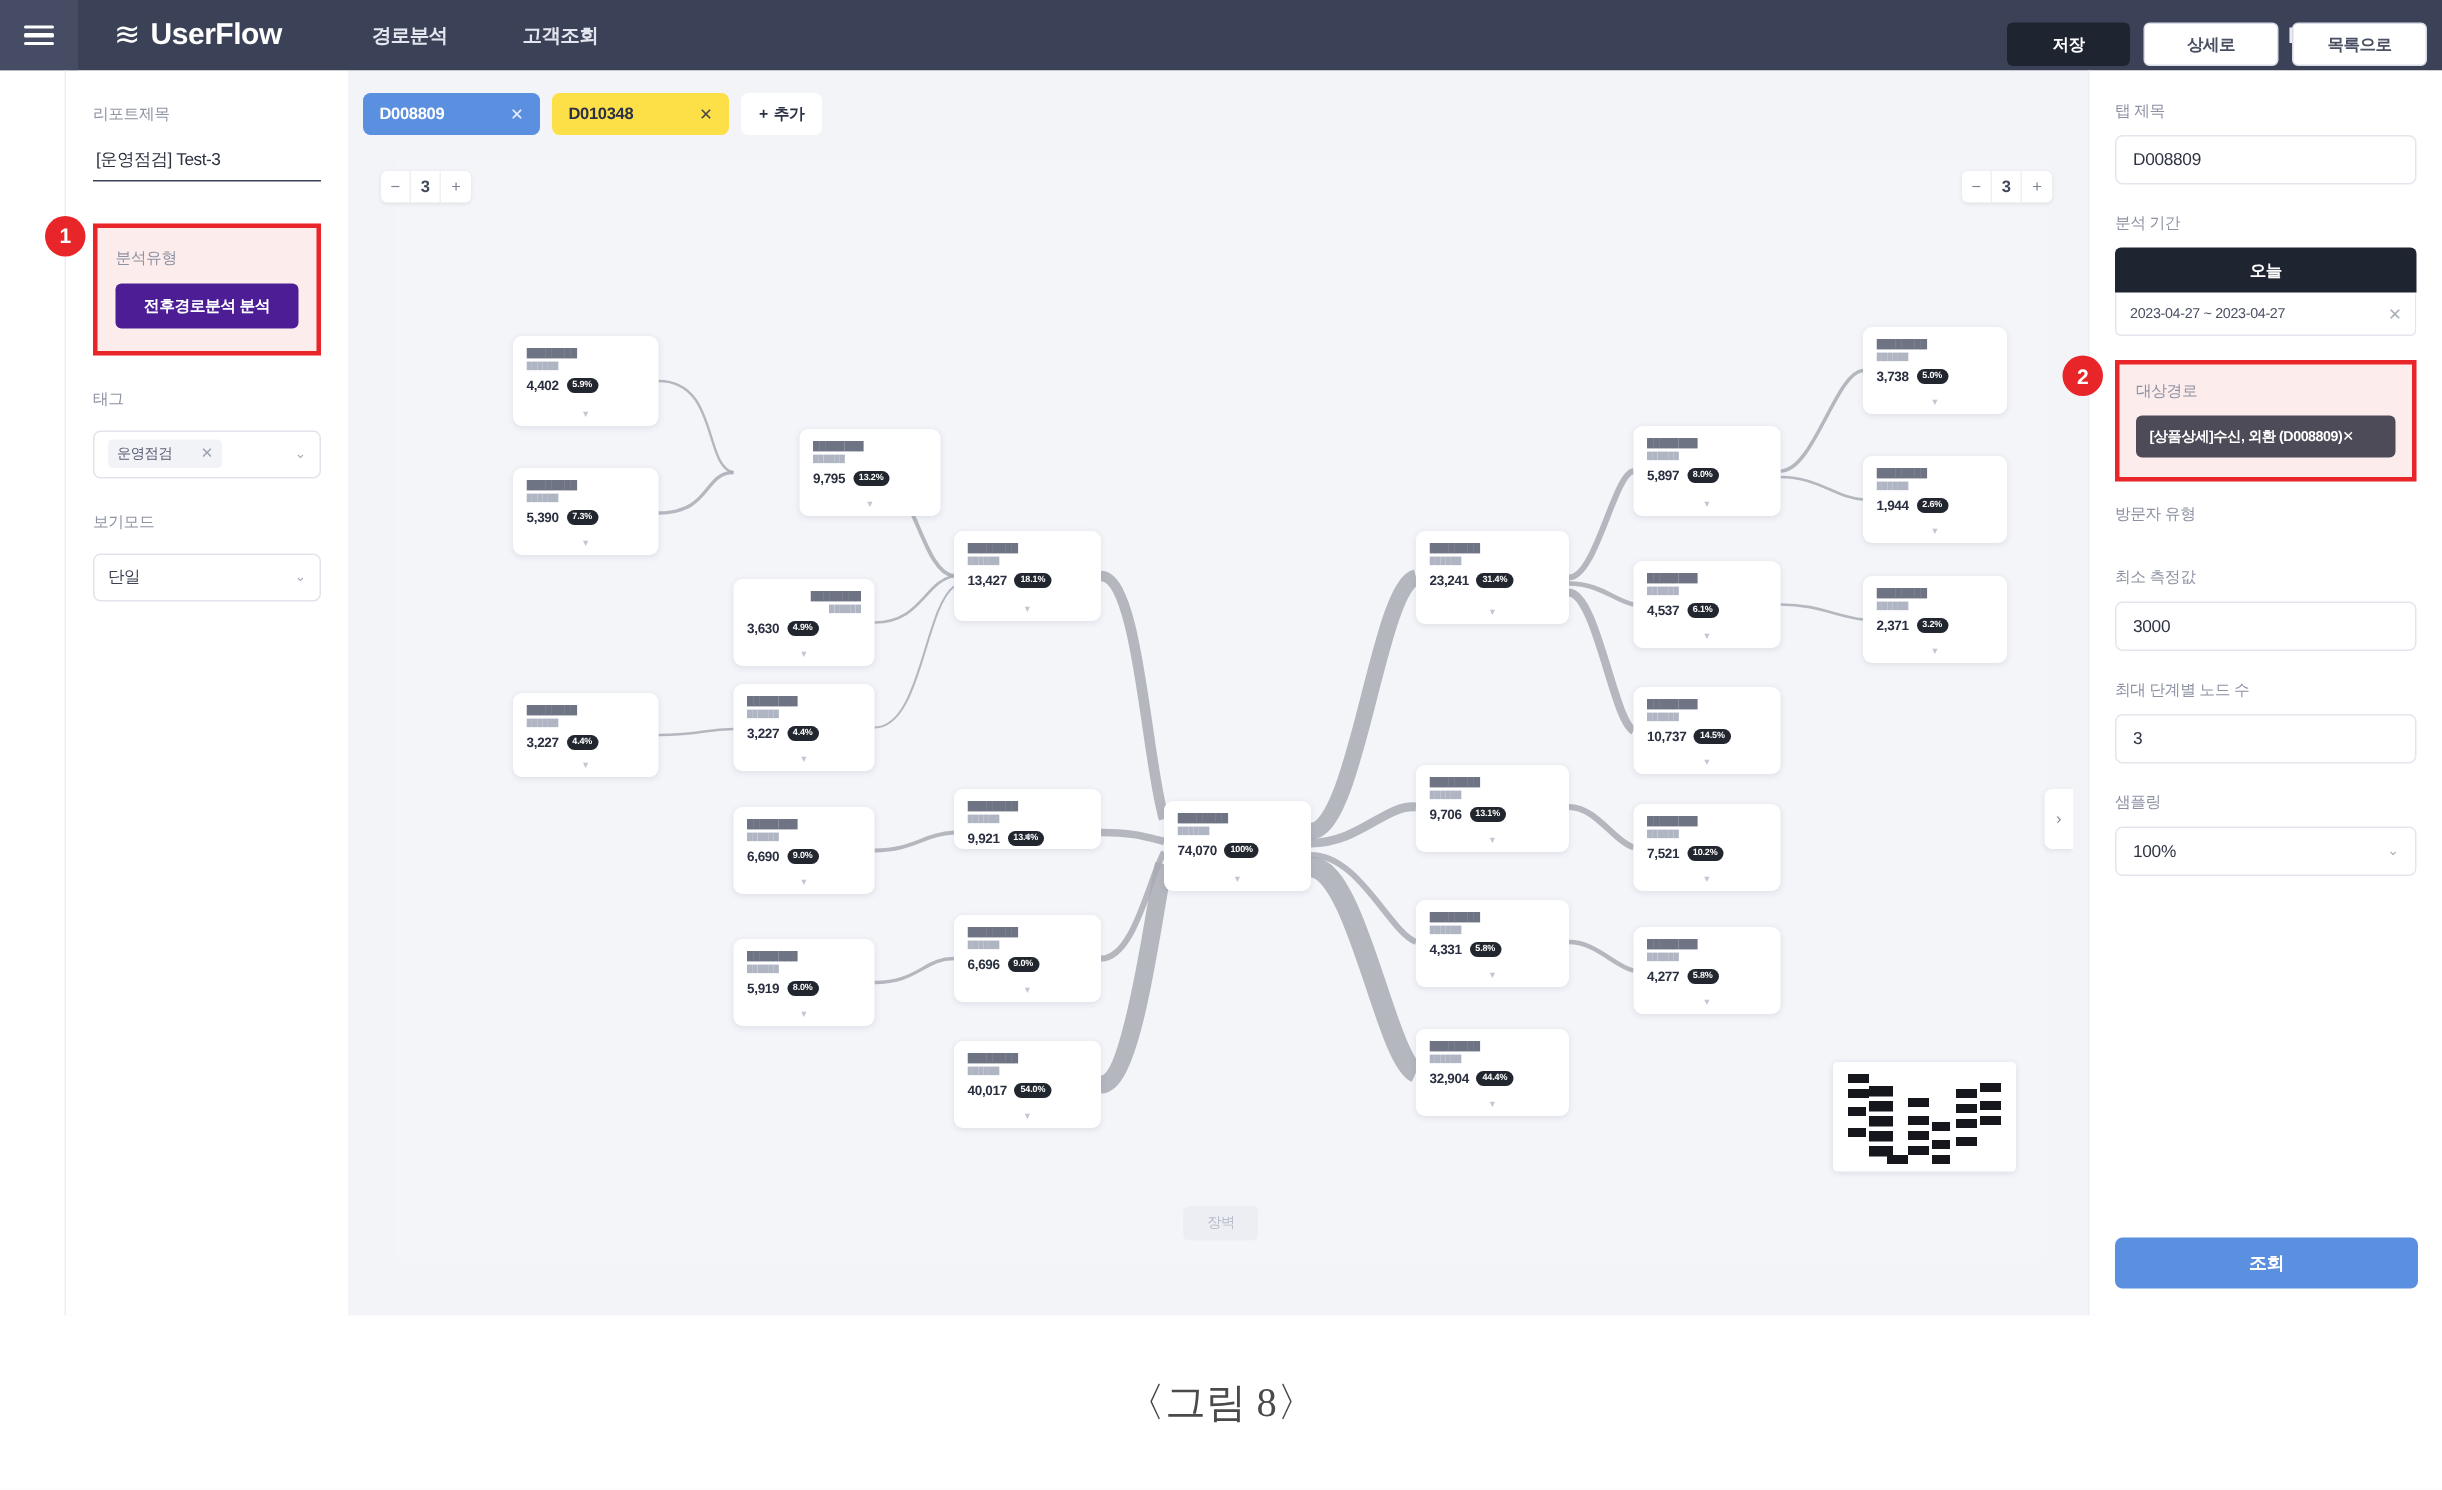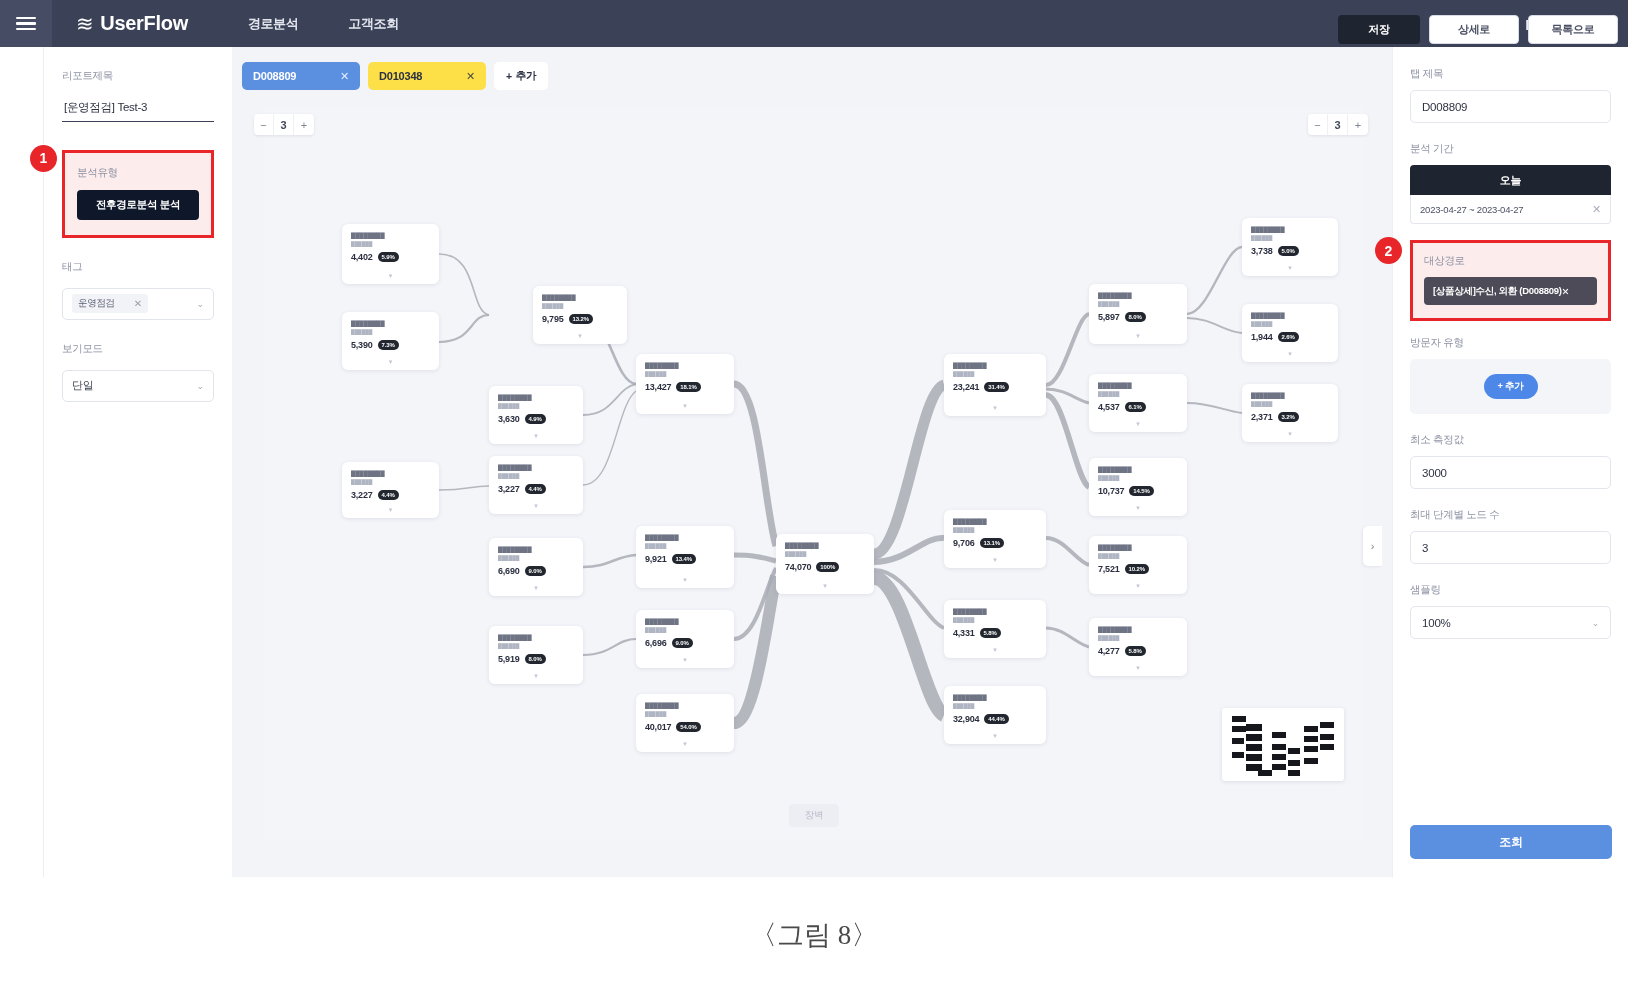--- a/index.html
+++ b/index.html
@@ -97,21 +97,21 @@
   
   .hl-box {
     position: relative;
     border: 3px solid #e8262a;
     background: #fdecec;
     padding: 13px 12px 15px 12px;
   }
   .hl-box .field-label { margin-bottom: 10px; color: #8d92a3; }
   .dark-btn {
     width: 100%; height: 30px;
-    background: #0f172a; color: #ffffff;
+    background: #4c1d95; color: #ffffff;
     border: none; border-radius: 4px;
     font-size: 10.5px; font-weight: bold; letter-spacing: -0.3px;
     cursor: pointer; font-family: inherit;
   }
   .badge-num {
     position: absolute;
     width: 27px; height: 27px; border-radius: 50%;
     background: #e8262a; color: #ffffff;
     font-size: 14px; font-weight: bold;
     display: flex; align-items: center; justify-content: center;
@@ -501,21 +501,21 @@
               </div>
               <div class="node" style="left: 225px; top: 180px; width: 94px; height: 58px; margin-left: 44px;">
                 <div class="n-title">████████</div>
                 <div class="n-sub">██████</div>
                 <div class="n-row">
                   <span class="n-val">9,795</span>
                   <span class="n-pct">13.2%</span>
                 </div>
                 <div class="n-dot">▾</div>
               </div>
-              <div class="node" style="left: 225px; top: 280px; width: 94px; height: 58px;">
+              <div class="node" style="left: 225px; top: 280px; width: 94px; height: 58px; text-align: right;">
                 <div class="n-title">████████</div>
                 <div class="n-sub">██████</div>
                 <div class="n-row">
                   <span class="n-val">3,630</span>
                   <span class="n-pct">4.9%</span>
                 </div>
                 <div class="n-dot">▾</div>
               </div>
               <div class="node" style="left: 78px; top: 356px; width: 97px; height: 56px;">
                 <div class="n-title">████████</div>
@@ -555,21 +555,21 @@
               </div>
               <div class="node" style="left: 372px; top: 248px; width: 98px; height: 60px;">
                 <div class="n-title">████████</div>
                 <div class="n-sub">██████</div>
                 <div class="n-row">
                   <span class="n-val">13,427</span>
                   <span class="n-pct">18.1%</span>
                 </div>
                 <div class="n-dot">▾</div>
               </div>
-              <div class="node" style="left: 372px; top: 420px; width: 98px; height: 62px;">
+              <div class="node" style="left: 372px; top: 420px; width: 98px; height: 40px;">
                 <div class="n-title">████████</div>
                 <div class="n-sub">██████</div>
                 <div class="n-row">
                   <span class="n-val">9,921</span>
                   <span class="n-pct">13.4%</span>
                 </div>
                 <div class="n-dot">▾</div>
               </div>
               <div class="node" style="left: 372px; top: 504px; width: 98px; height: 58px;">
                 <div class="n-title">████████</div>
@@ -780,26 +780,20 @@
           <div class="rp-label">대상경로</div>
           <div class="path-chip">
             <span>[상품상세]수신, 외환 (D008809)</span>
             <span>✕</span>
           </div>
         </div>
 
         <div style="height:15px"></div>
 
         <div class="rp-label">방문자 유형</div>
-        <div class="visitor-box">
-          <button class="blue-add">
-            <span>+</span>
-            <span>추가</span>
-          </button>
-        </div>
 
         <div class="rp-gap"></div>
 
         <div class="rp-label">최소 측정값</div>
         <input class="rp-input" value="3000" style="">
 
         <div class="rp-gap"></div>
 
         <div class="rp-label">최대 단계별 노드 수</div>
         <input class="rp-input" value="3" style="">

